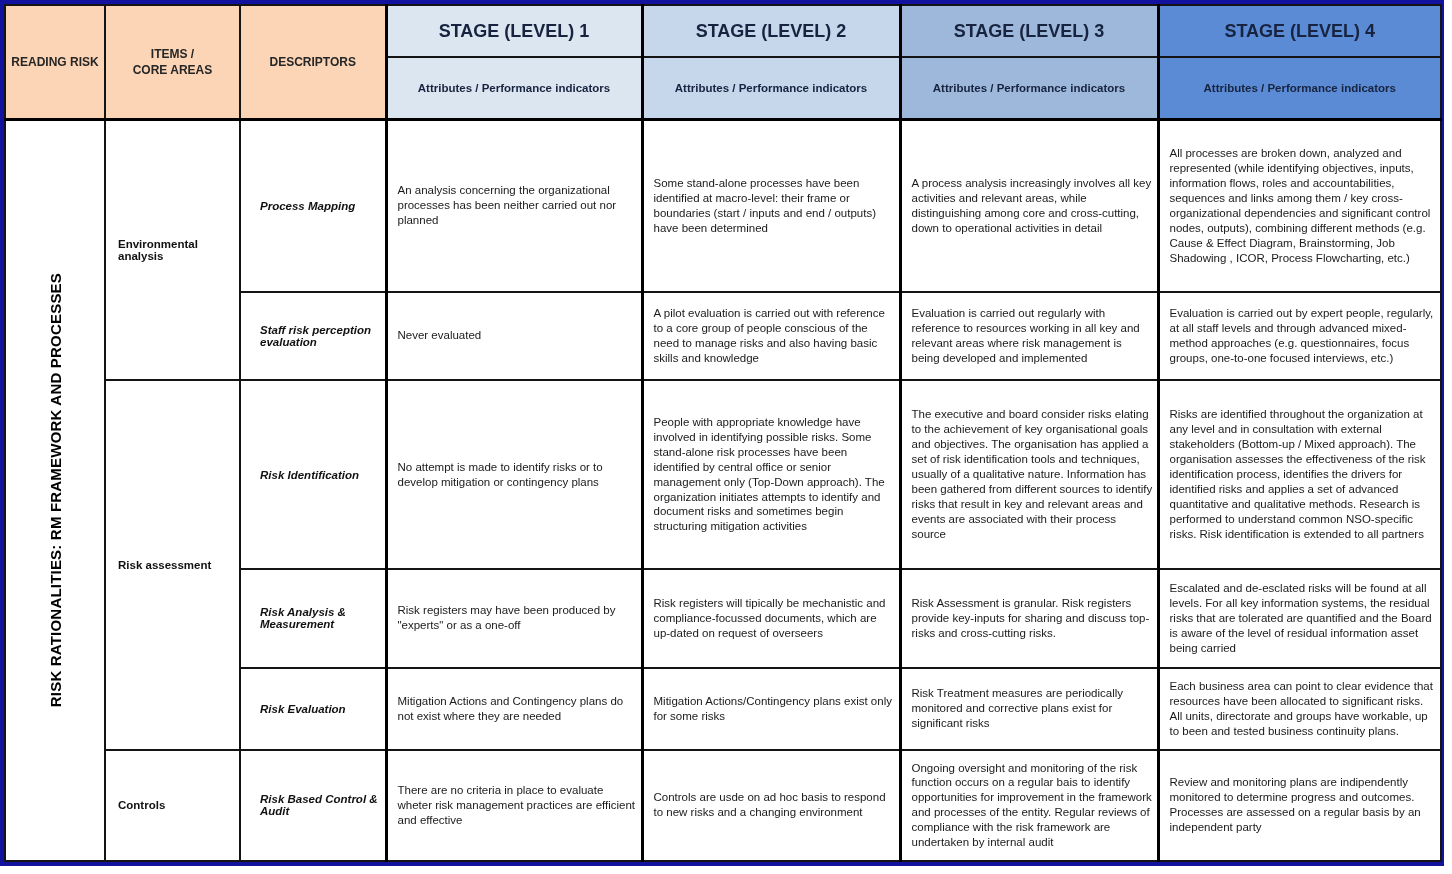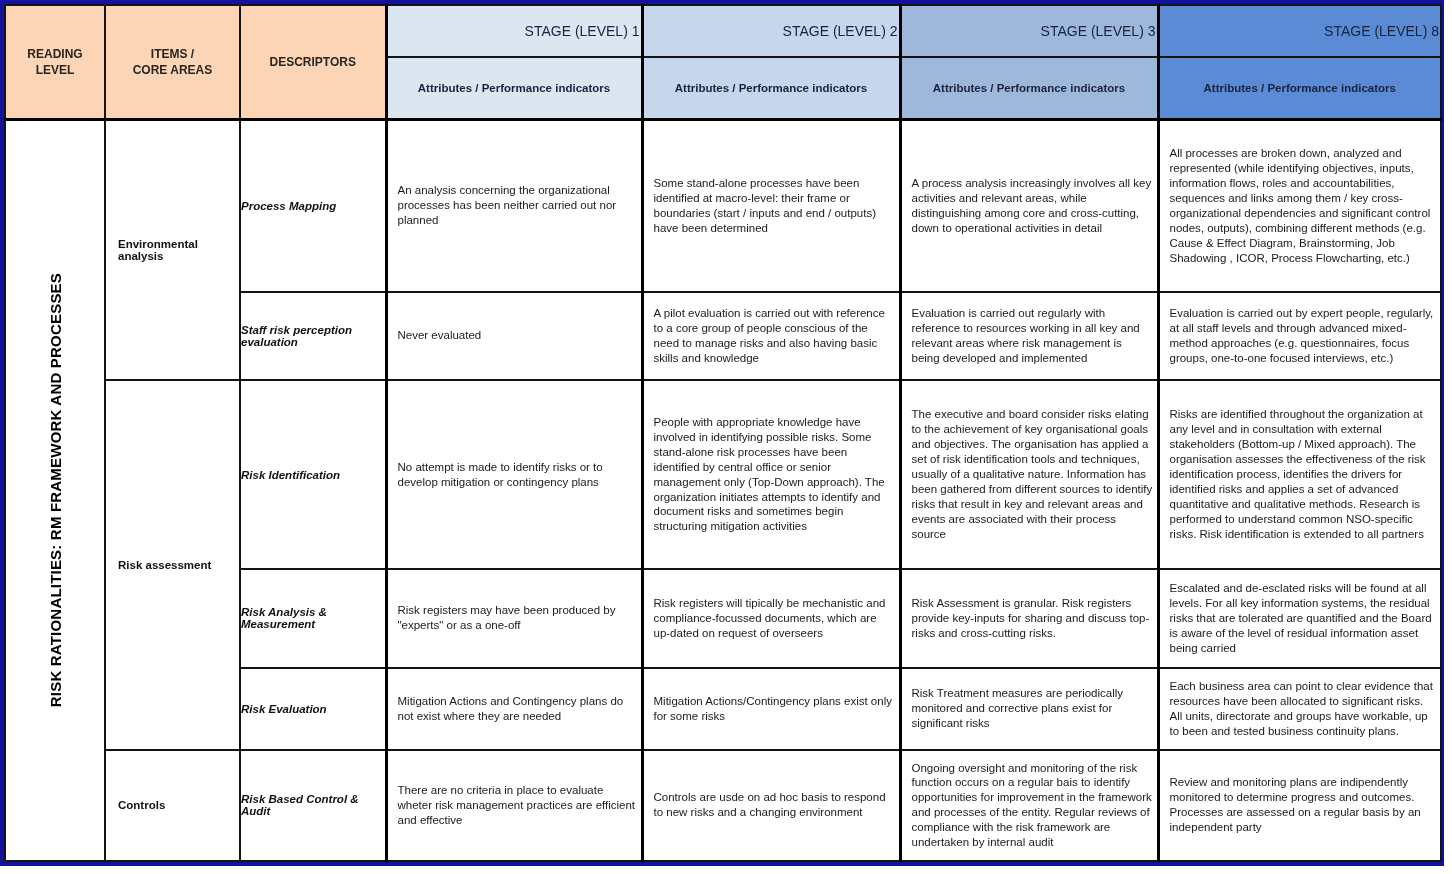--- a/index.html
+++ b/index.html
@@ -5,30 +5,30 @@
   html,body{margin:0;padding:0;background:#ffffff;}
   body{width:1452px;height:874px;font-family:"Liberation Sans","DejaVu Sans",sans-serif;-webkit-font-smoothing:antialiased;}
   .frame{position:absolute;left:0;top:0;width:1444px;height:866px;border:4px solid var(--navy,#12129e);background:#fff;box-sizing:border-box;}
   table.matrix{border-collapse:collapse;table-layout:fixed;width:1436px;height:858px;}
   td{border:2px solid #141414;box-sizing:border-box;overflow:hidden;vertical-align:middle;}
   
   .thickL{border-left:3px solid #000;}
   .thickB{border-bottom:3px solid #000;}
   
   .peach{background:var(--peach,#fbd5b5);text-align:center;font-weight:bold;font-size:12px;color:#262626;white-space:pre-line;line-height:1.35;}
-  .stage-h{text-align:right;font-weight:normal;font-size:14px;color:#17233f;}
+  .stage-h{text-align:center;font-weight:bold;font-size:18px;color:#17233f;}
   .attr-h{text-align:center;font-weight:bold;font-size:11.5px;color:#17233f;padding:16px 14px;}
   .s1{background:var(--stage1,#dce6f1);}
   .s2{background:var(--stage2,#c6d6eb);}
   .s3{background:var(--stage3,#9db8da);}
   .s4{background:var(--stage4,#5b8bd4);}
   
   .cell{font-size:11.5px;line-height:1.3;color:#1a1a1a;text-align:left;padding:2px 4px 2px 10px;}
   .core{font-weight:bold;font-size:11.5px;color:#111;text-align:left;padding:2px 4px 2px 12px;vertical-align:middle;}
-  .desc{font-style:italic;font-weight:600;font-size:11.5px;color:#111;text-align:left;padding:2px 4px 2px 0;}
+  .desc{font-style:italic;font-weight:600;font-size:11.5px;color:#111;text-align:left;padding:2px 4px 2px 19px;}
   .vwrap{display:flex;align-items:center;justify-content:center;height:100%;}
   .vtext{writing-mode:vertical-rl;transform:rotate(180deg);font-weight:bold;font-size:15px;color:#000;letter-spacing:.2px;white-space:nowrap;}
   .keycol{background:#fff;}
 </style>
 </head>
 <body>
 
 <div class="frame">
 <table class="matrix">
   <colgroup>
@@ -36,28 +36,28 @@
         <col style="width:135px">
         <col style="width:146px">
     <col style="width:256px">
         <col style="width:258px">
         <col style="width:258px">
         <col style="width:283px">
   </colgroup>
 
   <tbody>
         <tr style="height:52px">
-    <td class="peach thickB" rowspan="2">READING LEVEL</td>
+    <td class="peach thickB" rowspan="2">READING RISK</td>
     <td class="peach thickB" rowspan="2">ITEMS /
 CORE AREAS</td>
     <td class="peach thickB" rowspan="2">DESCRIPTORS</td>
     <td class="stage-h s1 thickL">STAGE (LEVEL) 1</td>
     <td class="stage-h s2 thickL">STAGE (LEVEL) 2</td>
     <td class="stage-h s3 thickL">STAGE (LEVEL) 3</td>
-    <td class="stage-h s4 thickL">STAGE (LEVEL) 8</td>
+    <td class="stage-h s4 thickL">STAGE (LEVEL) 4</td>
   </tr>
 
   <tr style="height:62px">
     <td class="attr-h s1 thickL thickB">Attributes / Performance indicators</td>
     <td class="attr-h s2 thickL thickB">Attributes / Performance indicators</td>
     <td class="attr-h s3 thickL thickB">Attributes / Performance indicators</td>
     <td class="attr-h s4 thickL thickB">Attributes / Performance indicators</td>
   </tr>
 
   <tr style="height:172px">

